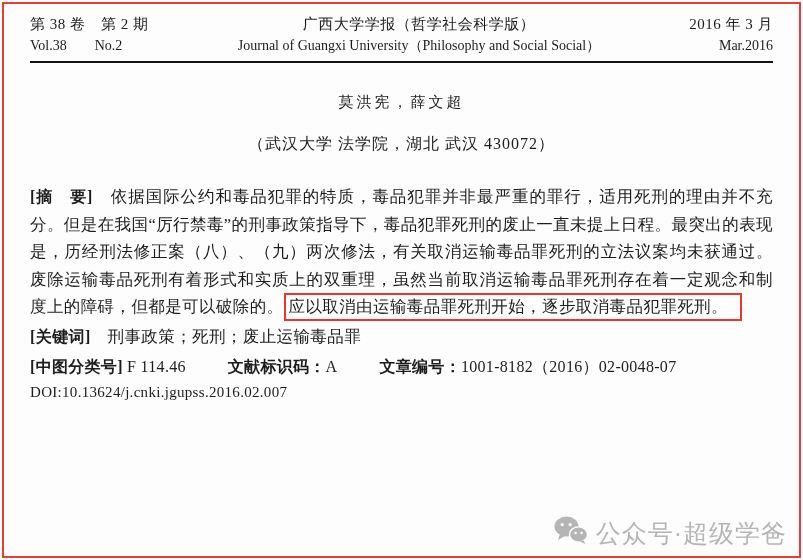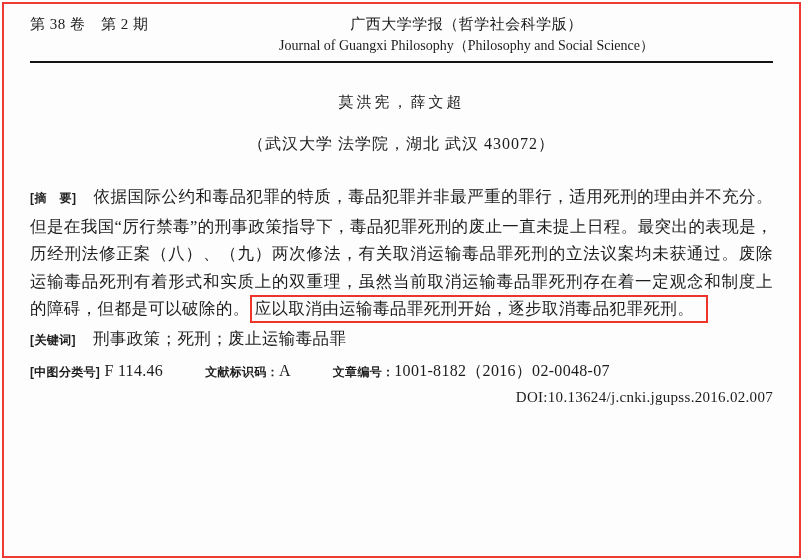--- a/index.html
+++ b/index.html
@@ -59,39 +59,38 @@
   }
   
   .abstract {
     margin-top: 28px;
     font-size: 16.5px;
     line-height: 27.5px;
     text-align: justify;
     letter-spacing: 0.4px;
   }
   .blabel {
-    font-family: Liberation Sans, sans-serif;
+    font-family: Liberation Serif, serif;
     font-weight: bold;
-    font-size: 12px;
+    font-size: 16px;
   }
   .highlight-box {
     border: 2.5px solid #ee352a;
     padding: 2px 12px 3px 3px;
   }
   .meta-line {
     font-size: 16px;
     line-height: 26px;
     letter-spacing: 0.3px;
   }
   .meta-gap { margin-right: 42px; }
   .doi-line {
     margin-top: 4px;
     font-size: 15px;
     letter-spacing: 0.3px;
-    text-align: right;
   }
   
   .watermark {
     position: absolute;
     right: 12px;
     bottom: 6px;
     display: flex;
     align-items: center;
     gap: 8px;
     color: #b5b5b5;
@@ -103,36 +102,58 @@
   .wechat-icon { flex: 0 0 auto; }
 </style>
 </head>
 <body>
 
 <div class="page">
 
   <header class="journal-header">
     <div class="hdr-col hdr-left">
       <div class="hdr-line1">第 38 卷　第 2 期</div>
+      <div class="hdr-line2">Vol.38　　No.2</div>
     </div>
     <div class="hdr-col hdr-center">
       <div class="hdr-line1">广西大学学报（哲学社会科学版）</div>
-      <div class="hdr-line2">Journal of Guangxi Philosophy（Philosophy and Social Science）</div>
+      <div class="hdr-line2">Journal of Guangxi University（Philosophy and Social Social）</div>
+    </div>
+    <div class="hdr-col hdr-right">
+      <div class="hdr-line1">2016 年 3 月</div>
+      <div class="hdr-line2">Mar.2016</div>
     </div>
   </header>
 
   <div class="header-rule"></div>
 
 
   <div class="authors">莫洪宪，薛文超</div>
 
   <div class="affiliation">（武汉大学 法学院，湖北 武汉 430072）</div>
 
   <p class="abstract"><span class="blabel">[摘　要]</span>　<span>依据国际公约和毒品犯罪的特质，毒品犯罪并非最严重的罪行，适用死刑的理由并不充分。但是在我国“厉行禁毒”的刑事政策指导下，毒品犯罪死刑的废止一直未提上日程。最突出的表现是，历经刑法修正案（八）、（九）两次修法，有关取消运输毒品罪死刑的立法议案均未获通过。废除运输毒品死刑有着形式和实质上的双重理，虽然当前取消运输毒品罪死刑存在着一定观念和制度上的障碍，但都是可以破除的。</span><span class="highlight-box">应以取消由运输毒品罪死刑开始，逐步取消毒品犯罪死刑。</span></p>
 
   <p class="abstract" style="margin-top:2px;"><span class="blabel">[关键词]</span>　<span>刑事政策；死刑；废止运输毒品罪</span></p>
 
   <p class="meta-line" style="margin-top:4px;"><span class="blabel">[中图分类号]</span> <span class="meta-gap">F 114.46</span><span class="blabel">文献标识码：</span><span class="meta-gap">A</span><span class="blabel">文章编号：</span><span>1001-8182（2016）02-0048-07</span></p>
 
   <p class="doi-line">DOI:10.13624/j.cnki.jgupss.2016.02.007</p>
 
+  <div class="watermark">
+    <span class="wechat-icon">
+      <svg width="34" height="28" viewBox="0 0 34 28" xmlns="http://www.w3.org/2000/svg" aria-hidden="true">
+
+        <ellipse cx="12.5" cy="10.5" rx="12" ry="10" fill="#b5b5b5"></ellipse>
+        <polygon points="6,18 4,24 11,20" fill="#b5b5b5"></polygon>
+        <circle cx="8.2" cy="8.6" r="1.6" fill="#fdfdfd"></circle>
+        <circle cx="16.2" cy="8.6" r="1.6" fill="#fdfdfd"></circle>
+
+        <ellipse cx="24.5" cy="18.5" rx="9" ry="7.6" fill="#b5b5b5" stroke="#fdfdfd" stroke-width="1.4"></ellipse>
+        <polygon points="29.5,24.5 31.5,28 25.5,25.5" fill="#b5b5b5"></polygon>
+        <circle cx="21.6" cy="17" r="1.3" fill="#fdfdfd"></circle>
+        <circle cx="27.6" cy="17" r="1.3" fill="#fdfdfd"></circle>
+      </svg>
+    </span>
+    <span>公众号·超级学爸</span>
+  </div>
 
 </div>
 
 </body></html>

